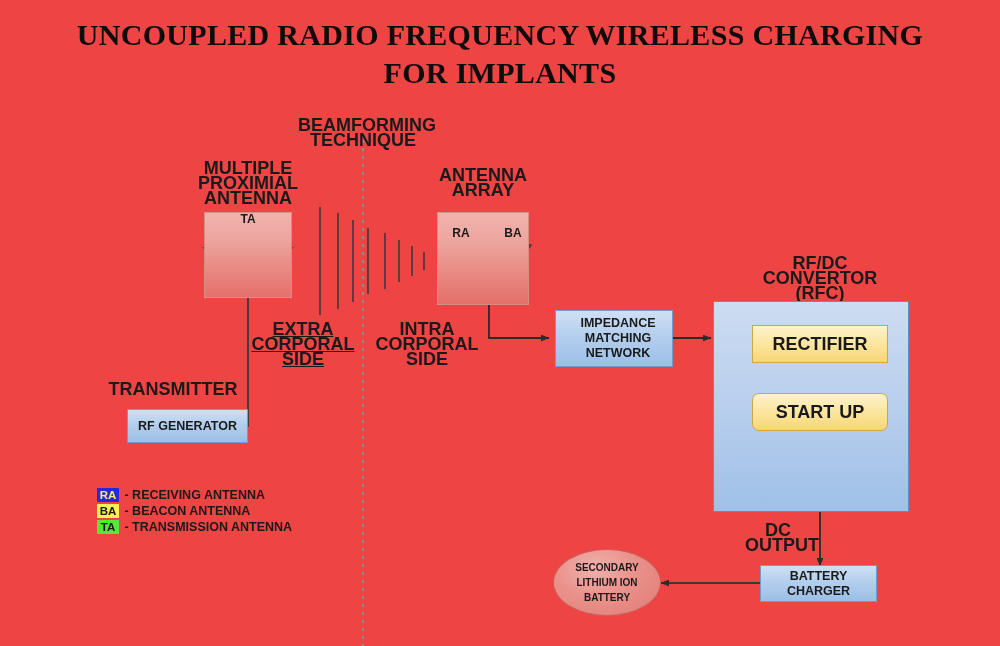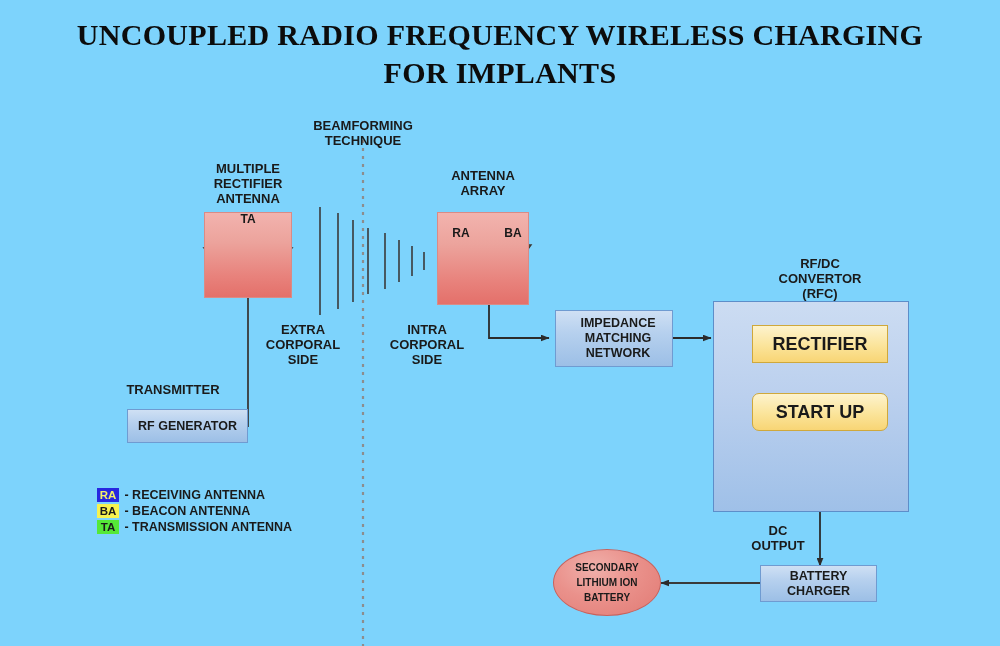--- a/index.html
+++ b/index.html
@@ -4,21 +4,21 @@
 <style>
   html, body {
     margin: 0;
     padding: 0;
     background: #ffffff;
   }
   #page {
     position: relative;
     width: 1000px;
     height: 646px;
-    background: #7dd3fc;
+    background: #ef4444;
     font-family: "Liberation Sans", sans-serif;
     overflow: hidden;
   }
 
   
   #title {
     position: absolute;
     left: 60px;
     top: 16px;
     width: 880px;
@@ -29,21 +29,21 @@
     line-height: 38px;
     letter-spacing: 0.3px;
     color: #0c0c0c;
   }
 
   
   .lbl {
     position: absolute;
     font-family: "Liberation Sans", sans-serif;
     font-weight: bold;
-    font-size: 13px;
+    font-size: 18px;
     line-height: 15px;
     color: #1a1a1a;
     text-align: center;
     white-space: pre-line;
   }
 
   
   .redbox {
     position: absolute;
     background: linear-gradient(180deg, #f2b3ae 0%, #eca39c 35%, #e8827c 75%, #e4706a 100%);
@@ -222,33 +222,33 @@
     <line x1="820" y1="431" x2="820" y2="457" stroke="#24395e" stroke-width="1.8" marker-end="url(#arrowheadNavy)"></line>
 
     <line x1="820" y1="497" x2="820" y2="566" stroke="#2b2b2b" stroke-width="1.8" marker-end="url(#arrowhead)"></line>
 
     <line x1="760" y1="583" x2="661" y2="583" stroke="#3a3a3a" stroke-width="1.8" marker-end="url(#arrowhead)"></line>
   </svg>
 
   <div class="redbox" style="left:204px; top:212px; width:88px; height:86px;"></div>
   <div class="tri-label" style="left:228px; top:212px;">TA</div>
   <div class="lbl" style="left:188px; top:161px; width:120px;">MULTIPLE
-RECTIFIER
+PROXIMIAL
 ANTENNA</div>
 
   <div class="redbox" style="left:437px; top:212px; width:92px; height:93px;"></div>
   <div class="tri-label" style="left:441px; top:226px;">RA</div>
   <div class="tri-label" style="left:493px; top:226px;">BA</div>
   <div class="lbl" style="left:423px; top:168px; width:120px;">ANTENNA
 ARRAY</div>
 
   <div class="lbl" style="left:298px; top:118px; width:130px;">BEAMFORMING
 TECHNIQUE</div>
 
-  <div class="lbl" style="left:248px; top:322px; width:110px;">EXTRA
+  <div class="lbl" style="left:248px; top:322px; width:110px;text-decoration:underline;">EXTRA
 CORPORAL
 SIDE</div>
   <div class="lbl" style="left:372px; top:322px; width:110px;">INTRA
 CORPORAL
 SIDE</div>
 
   <div class="lbl" style="left:103px; top:382px; width:140px;">TRANSMITTER</div>
   <div class="bluebox" style="left:96px; top:409px; width:121px; height:34px;margin-left:31px;">RF GENERATOR</div>
 
   <div class="bluebox" style="left:555px; top:310px; width:118px; height:57px;padding-left:8px;">IMPEDANCE

